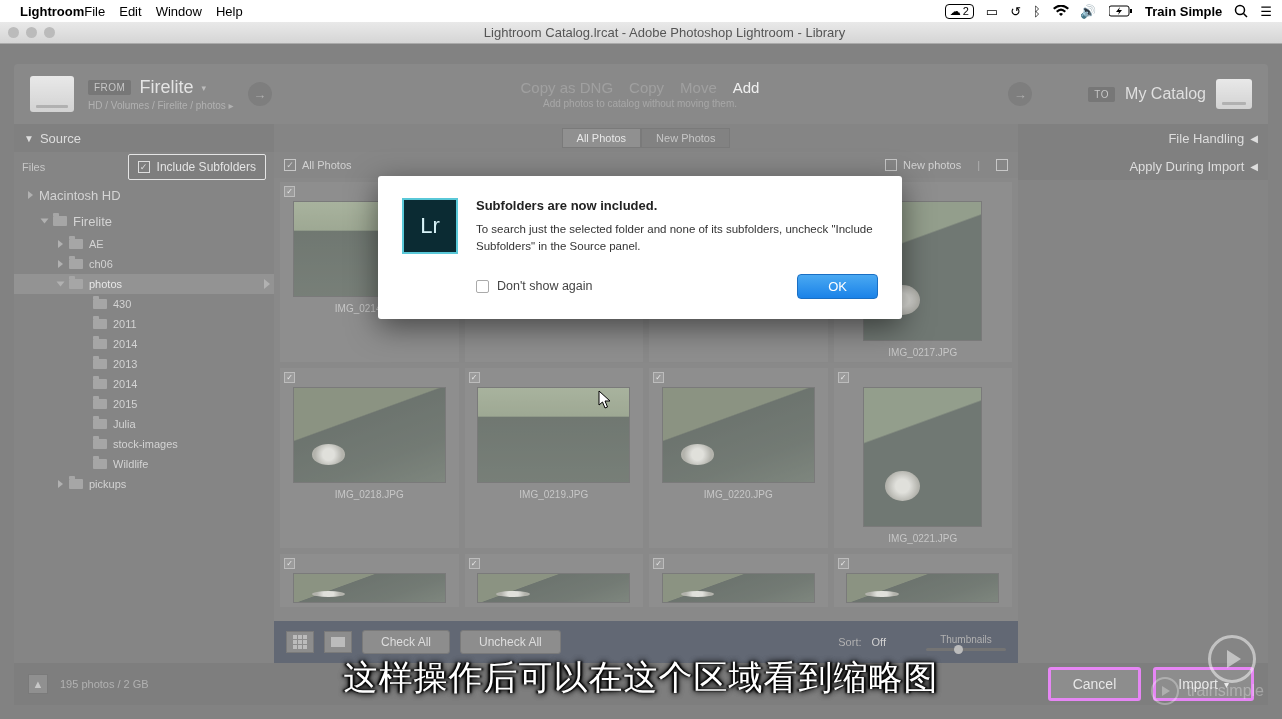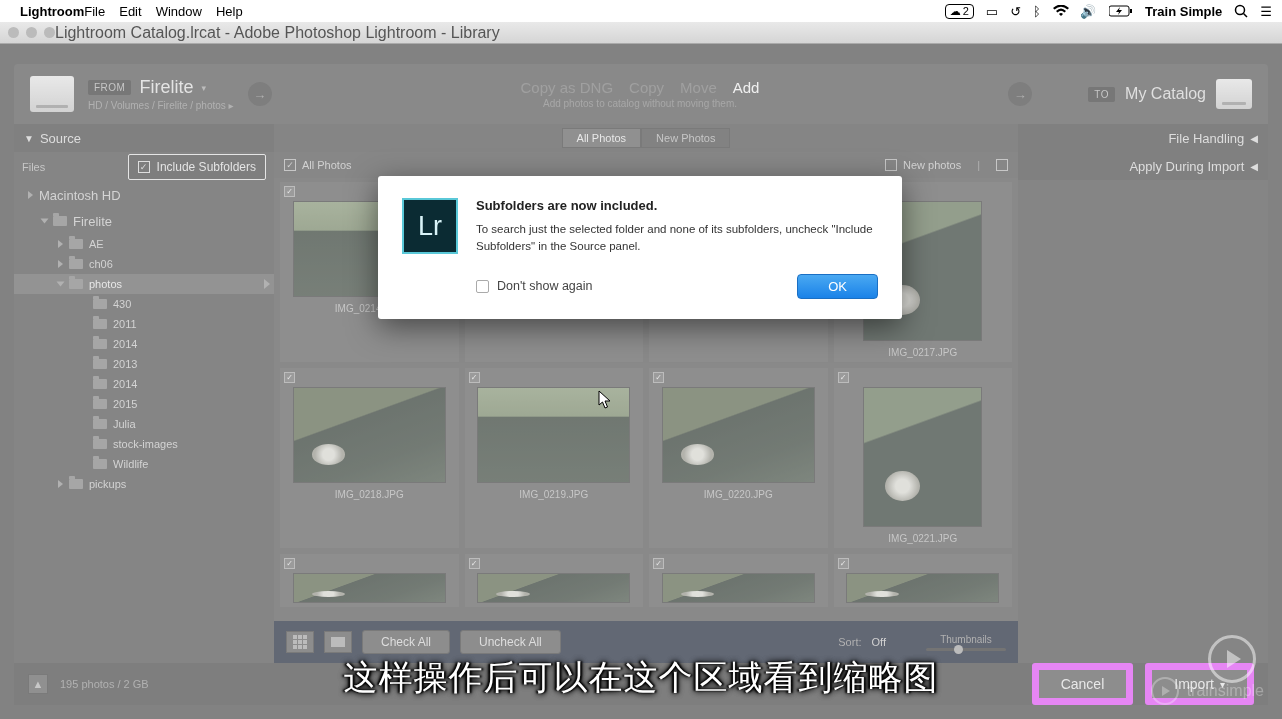--- a/index.html
+++ b/index.html
@@ -12,21 +12,21 @@
 .menubar .mitem { margin-right:14px; cursor:default; }
 .menubar .spacer { flex:1; }
 .menubar .right { display:flex; align-items:center; gap:12px; font-size:13px; }
 .menubar .icon { display:inline-flex; align-items:center; }
 .cc-badge { border:1px solid #000; border-radius:4px; padding:0 4px; font-size:11px; display:inline-flex; align-items:center; gap:2px; }
 
 
 .window-titlebar { height:22px; background:linear-gradient(#e9e9e9,#d5d5d5); display:flex; align-items:center; padding:0 8px; border-bottom:1px solid #aaa; }
 .traffic { display:flex; gap:7px; }
 .traffic span { width:11px; height:11px; border-radius:50%; background:#bbb; }
-.win-title { flex:1; font-size:16px; color:#555; }
+.win-title { flex:1; text-align:center; font-size:13px; color:#555; }
 
 
 .scrim { position:absolute; inset:44px 0 0 0; background:rgba(255,255,255,0.35); pointer-events:none; z-index:5; }
 
 
 .import-wrap { position:absolute; top:44px; left:0; right:0; bottom:0; background:#3f3f3f; color:#ccc; font-size:12px; }
 .import-inner { position:absolute; inset:20px 14px 14px 14px; background:#4b4b4b; border-radius:4px; display:flex; flex-direction:column;text-align:right; }
 
 
 .top-row { height:60px; display:flex; align-items:center; padding:0 16px; gap:14px; color:#bbb; }
@@ -108,26 +108,26 @@
 
 .right-pane { width:250px; background:#444; }
 .right-hdr { height:28px; display:flex; align-items:center; justify-content:flex-end; gap:6px; padding:0 10px; color:#ccc; font-size:13px; background:#3c3c3c;}
 .right-hdr .chev2{font-size:10px;}
 
 
 .footer { height:42px; display:flex; align-items:center; padding:0 14px; gap:12px; background:#3a3a3a; }
 .foot-sq { width:20px;height:20px;background:#555;border:1px solid #333;display:flex;align-items:center;justify-content:center;color:#aaa;font-size:11px;}
 .foot-txt { font-size:11px; color:#888; }
 .footer .spacer{flex:1;}
-.big-btn { padding:6px 22px; background:#505050; border:7px solid #d946ef; border-radius:3px; font-size:14px; color:#ddd; display:flex;align-items:center;gap:6px;}
+.big-btn { padding:6px 22px; background:#505050; border:3px solid #d946ef; border-radius:3px; font-size:14px; color:#ddd; display:flex;align-items:center;gap:6px;}
 
 
 .modal { position:absolute; left:378px; top:176px; width:524px; background:#fff; border-radius:3px; box-shadow:0 8px 30px rgba(0,0,0,0.5); z-index:20; padding:22px 24px 20px 24px; }
 .modal-body { display:flex; gap:18px; }
-.lr-icon { width:56px; height:56px; background:#0b2b33; border:2px solid #5ac8d8; display:flex; align-items:center; justify-content:center; color:#d9f3f8; font-size:27px; font-weight:500; flex-shrink:0; }
+.lr-icon { width:56px; height:56px; background:#0b2b33; border:2px solid #5ac8d8; display:flex; align-items:center; justify-content:center; color:#d9f3f8; font-size:22px; font-weight:500; flex-shrink:0; }
 .modal-text h3 { font-size:13px; font-weight:600; color:#222; margin-bottom:8px; }
 .modal-text p { font-size:11.5px; color:#333; line-height:1.5; }
 .modal-foot { margin-top:18px; display:flex; align-items:center; padding-left:74px; }
 .dont-show { display:flex; align-items:center; gap:8px; font-size:12.5px; color:#444; }
 .dont-show .cb { width:13px; height:13px; border:1px solid #aaa; border-radius:2px; }
 .modal-foot .spacer{flex:1;}
 .ok-btn { background:linear-gradient(#4aa9f2,#1a82e8); color:#fff; font-size:13px; padding:4px 30px; border-radius:4px; border:1px solid #1a6fc4; }
 
 
 .cursor-arrow{position:absolute;z-index:30;width:14px;height:20px;}

